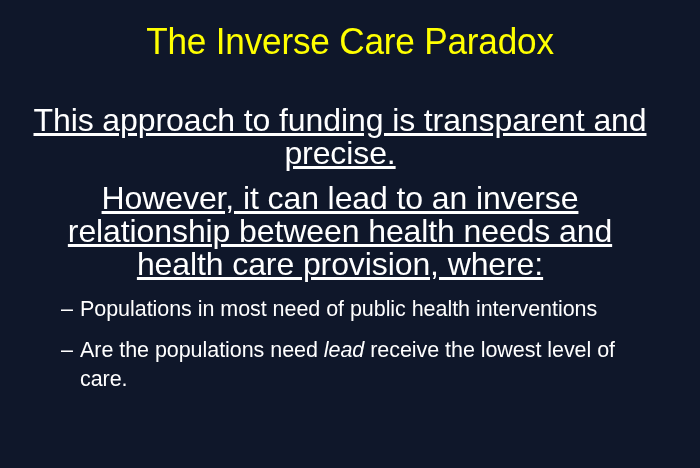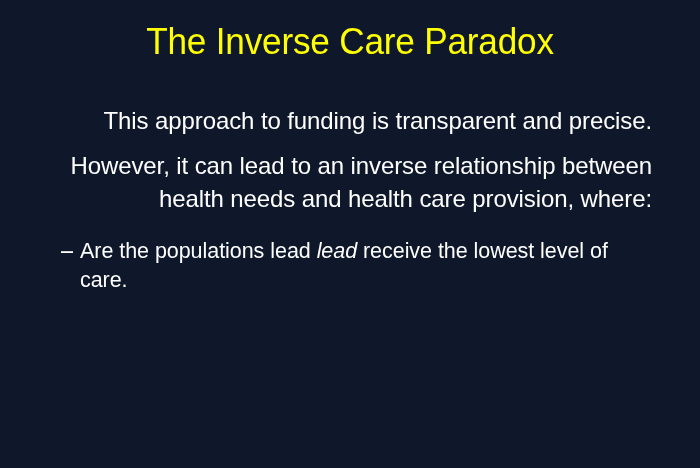--- a/index.html
+++ b/index.html
@@ -34,28 +34,29 @@
     transform-origin: center top;
   }
   #body-block {
     position: absolute;
     top: 104px;
     left: 28px;
     width: 624px;
   }
   .para {
     color: #FFFFFF;
-    font-size: 24px;
+    font-size: 32px;
     line-height: 33px;
     margin: 0 0 12px 0;
-    text-align: right;
+    text-align: center;
     letter-spacing: -0.1px;
+    text-decoration: underline;
   }
   .para.p2 {
-    margin-bottom: 22px;
+    margin-bottom: 14px;
   }
   .sublist {
     margin: 0;
     padding: 0;
     list-style: none;
   }
   .subitem {
     position: relative;
     color: #FFFFFF;
     font-size: 21.5px;
@@ -89,22 +90,23 @@
   <div id="body-block">
 
     <p class="para p1">This approach to funding is transparent and precise.</p>
 
     <p class="para p2">However, it can lead to an inverse relationship between health needs and health care provision, where:</p>
 
     <ul class="sublist">
 
       <li class="subitem">
         <span class="dash">–</span>
+        <span>Populations in most need of public health interventions</span>
       </li>
 
       <li class="subitem">
         <span class="dash">–</span>
-        <span>Are the populations lead </span><span class="ital">lead</span><span> receive the lowest level of care.</span>
+        <span>Are the populations need </span><span class="ital">lead</span><span> receive the lowest level of care.</span>
       </li>
 
     </ul>
   </div>
 </div>
 
 </body></html>

